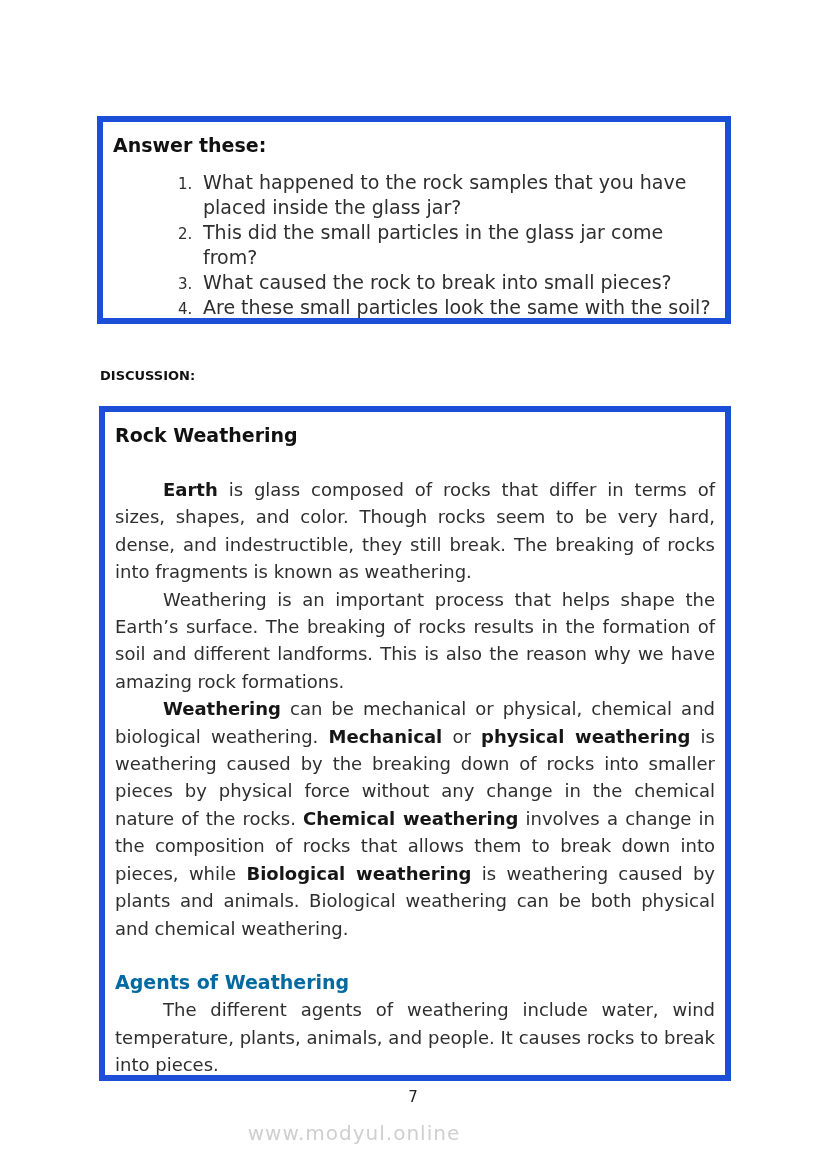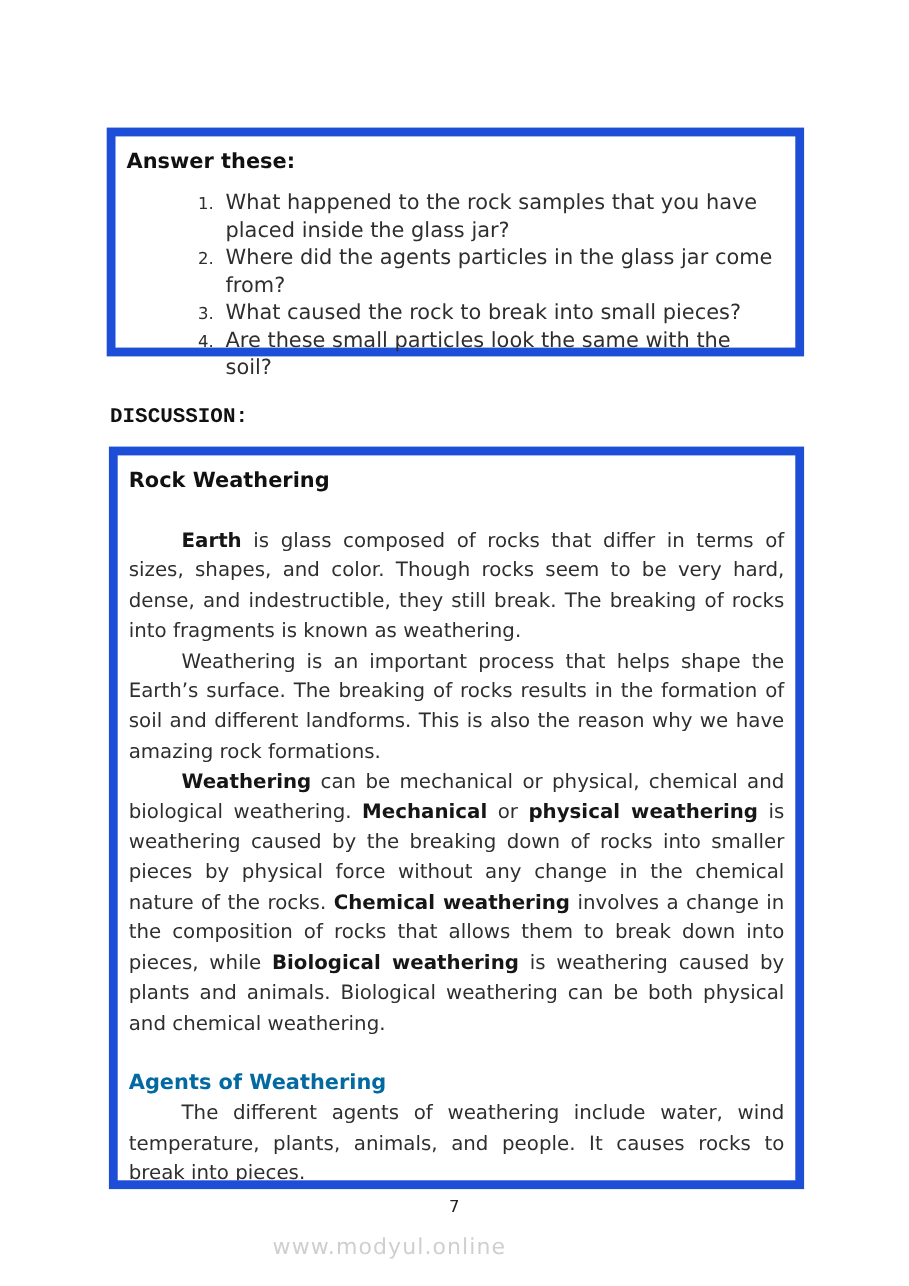--- a/index.html
+++ b/index.html
@@ -11,21 +11,21 @@
     width: 826px;
     height: 1169px;
     position: relative;
     font-family: "DejaVu Sans", "Liberation Sans", sans-serif;
     color: #2b2b2b;
     overflow: hidden;
   }
   .box {
     position: absolute;
     box-sizing: border-box;
-    border: 8px solid #1d4ed8;
+    border: 6px solid #1d4ed8;
     background: #ffffff;
   }
   
   .answer-box {
     left: 97px;
     top: 116px;
     width: 634px;
     height: 208px;
     padding: 11px 12px 0 10px;
   }
@@ -49,24 +49,23 @@
   .question-list li::marker {
     font-size: 15px;
     color: #2e2e2e;
   }
   
   .discussion-label {
     position: absolute;
     left: 100px;
     top: 368px;
     margin: 0;
-    font-size: 19px;
+    font-size: 13px;
     font-weight: bold;
     color: #111111;
-    font-family: Liberation Mono, monospace;
   }
   .discussion-box {
     left: 99px;
     top: 406px;
     width: 632px;
     height: 675px;
     padding: 10px 10px 0 10px;
     overflow: hidden;
   }
   .discussion-title {
@@ -124,21 +123,21 @@
 </style>
 </head>
 <body>
 
 <div>
 
   <section class="box answer-box">
     <h2 class="box-heading">Answer these:</h2>
     <ol class="question-list">
       <li>What happened to the rock samples that you have placed inside the glass jar?</li>
-      <li>Where did the agents particles in the glass jar come from?</li>
+      <li>This did the small particles in the glass jar come from?</li>
       <li>What caused the rock to break into small pieces?</li>
       <li>Are these small particles look the same with the soil?</li>
     </ol>
   </section>
 
   <h2 class="discussion-label">DISCUSSION:</h2>
 
   <section class="box discussion-box">
     <h3 class="discussion-title">Rock Weathering</h3>
     <div class="line-spacer"></div>

